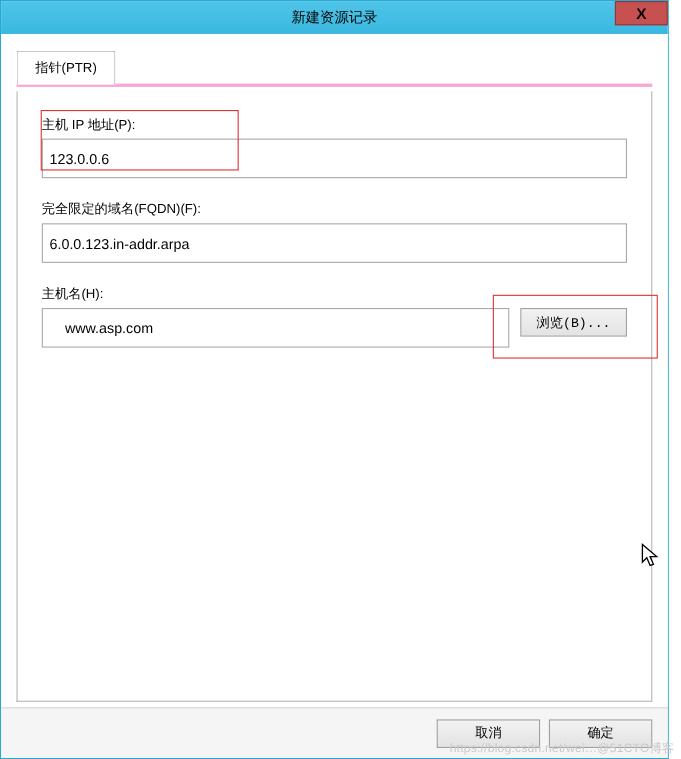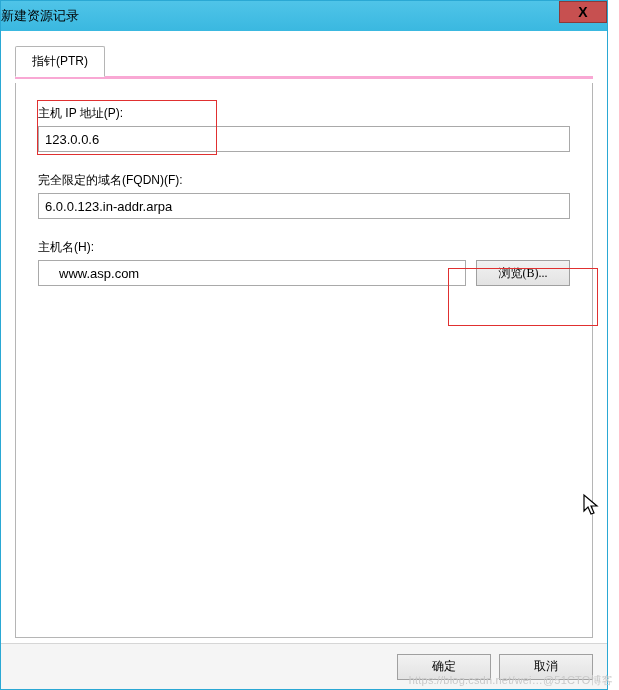--- a/index.html
+++ b/index.html
@@ -19,21 +19,21 @@
     }
     .titlebar {
       height: 30px;
       background: linear-gradient(#4fc4e8, #3ab8e0);
       display: flex;
       align-items: center;
       position: relative;
     }
     .title-text {
       flex: 1;
-      text-align: left;
+      text-align: center;
       font-size: 13px;
       color: #000;
     }
     .close-btn {
       position: absolute;
       right: 0; top: 0;
       width: 48px; height: 22px;
       background: #c75050;
       border: 1px solid #8b3a3a;
       display: flex;
@@ -75,35 +75,35 @@
     }
     .field-label {
       margin-bottom: 4px;
     }
     .text-input {
       width: 100%;
       border: 1px solid #a9a9a9;
       padding: 4px 6px;
       font-family: inherit;
       font-size: 13px;
-      height: 26px;
+      height: 36px;
       background: #fff;
     }
     .field-block { margin-bottom: 20px; }
     .hostname-row {
       display: flex;
       gap: 10px;
       align-items: stretch;
     }
     .hostname-row .text-input { flex: 1; padding-left: 20px; }
     .btn {
       border: 1px solid #a0a0a0;
       background: linear-gradient(#f2f2f2, #e3e3e3);
       padding: 0 14px;
-      font-family: Liberation Serif, serif;
+      font-family: Liberation Mono, monospace;
       font-size: 12px;
       height: 26px;
       min-width: 94px;
       cursor: default;
     }
     .footer {
       position: absolute;
       left: 0; right: 0; bottom: 0;
       height: 46px;
       border-top: 1px solid #d6d6d6;
@@ -176,22 +176,22 @@
           <input class="text-input" type="text" value="www.asp.com" style="">
           <button class="btn">浏览(B)...</button>
         </div>
       </div>
 
     </div>
 
   </div>
 
   <div class="footer">
+    <button class="btn">取消</button>
     <button class="btn">确定</button>
-    <button class="btn">取消</button>
   </div>
 
 </div>
 
 <div class="red-box rb1"></div>
 <div class="red-box rb2"></div>
 
 <div class="cursor">
   <svg width="20" height="24" viewBox="0 0 20 24">
     <path d="M3 2 L3 18 L7 14 L10 21 L13 20 L10 13 L16 13 Z" fill="#fff" stroke="#000" stroke-width="1.2"></path>

